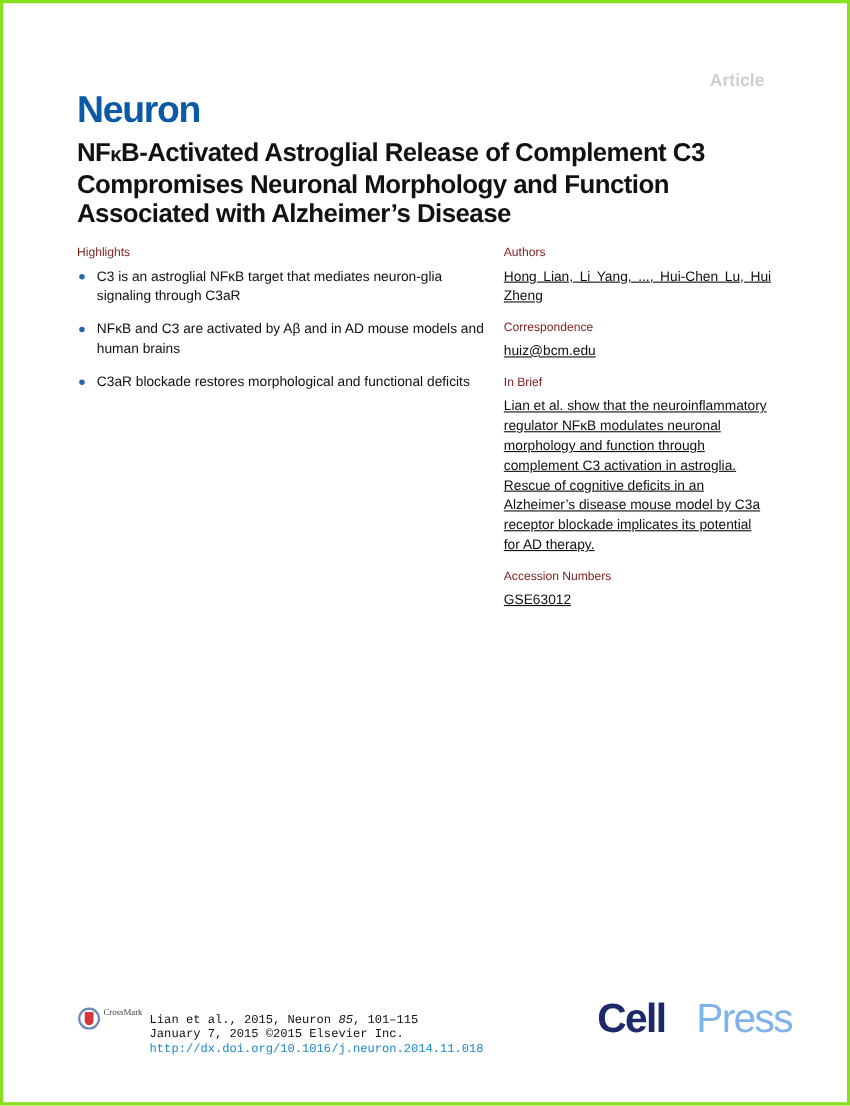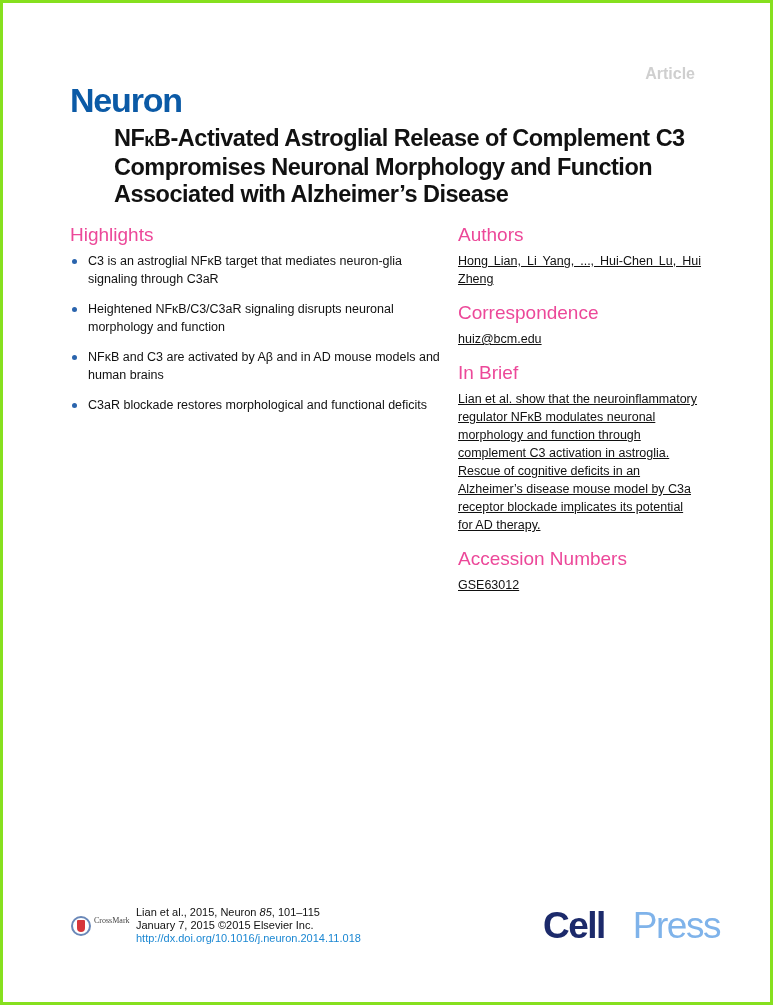--- a/index.html
+++ b/index.html
@@ -4,55 +4,54 @@
 <style>
   html, body { margin: 0; padding: 0; }
   body {
     width: 773px; height: 1005px; box-sizing: border-box;
     border: 3px solid #86e01e; background: #ffffff;
     position: relative; overflow: hidden;
     font-family: "Liberation Sans", sans-serif; color: #111;
   }
   .article-label { position: absolute; right: 75px; top: 62px; font-size: 16px; font-weight: bold; color: #cfcfcf; }
   .journal-name { position: absolute; left: 67px; top: 78px; font-size: 34px; font-weight: bold; color: #0b5aa6; letter-spacing: -1.2px; }
-  .title { position: absolute; left: 67px; top: 122px; width: 660px; font-size: 23.5px; font-weight: bold; line-height: 27.5px; color: #111; letter-spacing: -0.5px; margin-left: 44px; }
+  .title { position: absolute; left: 67px; top: 122px; width: 660px; font-size: 23.5px; font-weight: bold; line-height: 27.5px; color: #111; letter-spacing: -0.5px; }
   .kappa { font-size: 0.78em; }
-  .section-head { font-size: 19px; color: #ec4899; margin: 0 0 6px 0; font-weight: normal; }
+  .section-head { font-size: 11px; color: #7f1d1d; margin: 0 0 6px 0; font-weight: normal; }
   .highlights { position: absolute; left: 67px; top: 221px; width: 375px; }
   .highlights ul { list-style: none; padding: 0; margin: 0; }
   .highlights li { position: relative; padding-left: 18px; font-size: 12.5px; line-height: 18px; margin-bottom: 12px; }
   .highlights li .bullet { position: absolute; left: 2px; top: 7px; width: 5px; height: 5px; border-radius: 50%; background: #2a64ad; }
   .right-col { position: absolute; left: 455px; top: 221px; width: 243px; }
   .right-col .block { margin-bottom: 14px; }
   .right-col .text { font-size: 12.5px; line-height: 18px; text-decoration: underline; }
   .justify { text-align: justify; text-align-last: left; }
   .footer { position: absolute; left: 68px; top: 903px; }
   .crossmark { position: absolute; left: 0; top: 10px; display: flex; align-items: flex-start; }
   .crossmark .ring { width: 20px; height: 20px; border-radius: 50%; border: 2px solid #6a88b8; box-sizing: border-box; position: relative; background: #fff; }
   .crossmark .ring:after { content: ""; position: absolute; left: 4px; top: 2px; width: 8px; height: 12px; background: #d6363a; border-radius: 1px 1px 4px 4px; }
   .crossmark .label { font-family: "Liberation Serif", serif; font-size: 8px; color: #444; margin-left: 3px; }
-  .citation { position: absolute; left: 65px; top: 0; font-size: 11px; line-height: 13px; white-space: nowrap; }
+  .citation { position: absolute; left: 65px; top: 16px; font-size: 11px; line-height: 13px; white-space: nowrap; font-family: Liberation Mono, monospace; }
   .citation .doi { color: #1b87d2; }
   .cellpress { position: absolute; left: 540px; top: 902px; font-size: 37px; font-weight: bold; letter-spacing: -1.5px; }
   .cellpress .cell { color: #1c2a6b; }
   .cellpress .press { color: #7fb3ea; font-weight: normal; padding-left: 28px; }
 </style>
 </head>
 <body>
 
 <div class="article-label">Article</div>
 <div class="journal-name">Neuron</div>
 
 <div class="title"><span>NF</span><span class="kappa">κ</span><span>B-Activated Astroglial Release of Complement C3 Compromises Neuronal Morphology and Function Associated with Alzheimer’s Disease</span></div>
 
 <div class="highlights">
   <div class="section-head">Highlights</div>
   <ul>
     <li><span class="bullet"></span><span>C3 is an astroglial NFκB target that mediates neuron-glia signaling through C3aR</span></li>
-    <li><span class="bullet"></span><span>Heightened NFκB/C3/C3aR signaling disrupts neuronal morphology and function</span></li>
     <li><span class="bullet"></span><span>NFκB and C3 are activated by Aβ and in AD mouse models and human brains</span></li>
     <li><span class="bullet"></span><span>C3aR blockade restores morphological and functional deficits</span></li>
   </ul>
 </div>
 
 <div class="right-col">
   <div class="block">
     <div class="section-head">Authors</div>
     <div class="text justify">Hong Lian, Li Yang, ..., Hui-Chen Lu, Hui Zheng</div>
   </div>

